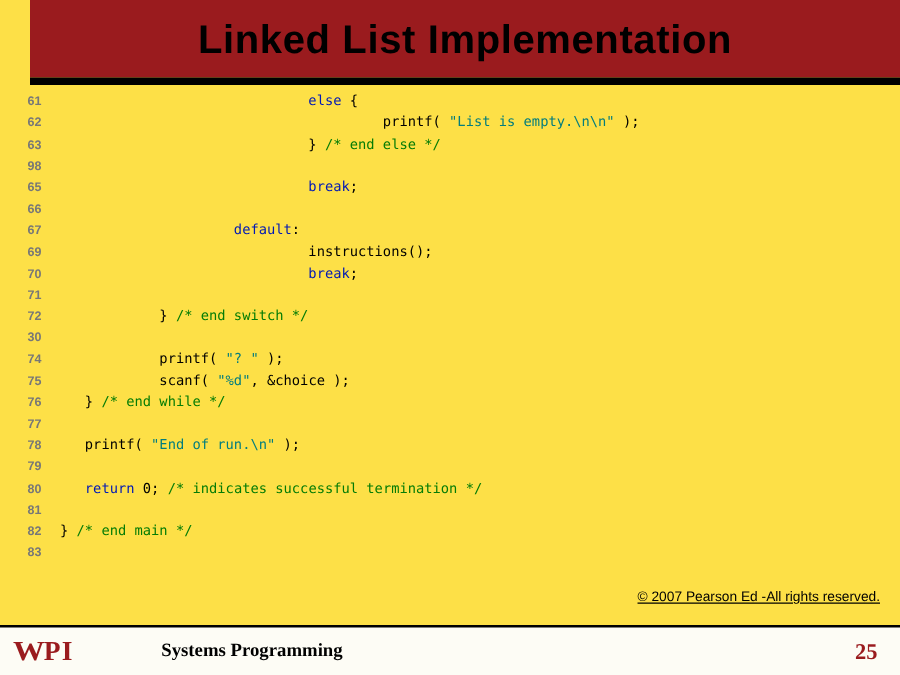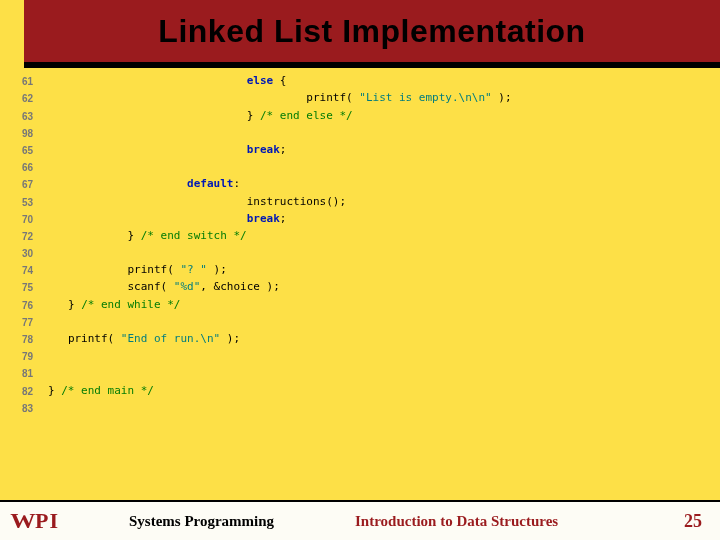--- a/index.html
+++ b/index.html
@@ -5,21 +5,21 @@
   * { margin: 0; padding: 0; box-sizing: border-box; }
   html, body { width: 720px; height: 540px; font-family: Arial, sans-serif; background: #fdfcf5; overflow: hidden; }
   .slide { width: 720px; height: 540px; position: relative; background: #fde047; padding-left: 24px; }
   .title-bar { width: 100%; height: 62px; background: #9a1b1e; display: flex; align-items: center; justify-content: center; }
   .title-bar h1 { color: #000; font-family: "Comic Sans MS", cursive, sans-serif; font-weight: bold; font-size: 32px; letter-spacing: 0.5px; }
   .black-strip { width: 100%; height: 6px; background: #000; }
   .code-area { position: absolute; top: 70px; left: 22px; width: 580px; }
   .code-line { display: flex; align-items: flex-end; height: 17.2px; font-size: 11px; white-space: pre; }
   .ln { width: 26px; color: #777; font-family: Verdana, Arial, sans-serif; font-weight: bold; font-size: 10px; text-align: left; }
   .code { font-family: "Lucida Console", Monaco, monospace; font-size: 11px; }
-  .kw { color: #0018b5; font-weight: bold; margin-top: 28px; }
+  .kw { color: #0018b5; font-weight: normal; margin-top: 28px; }
   .str { color: #037d7d; }
   .cmt { color: #057c05; }
   .num { color: #000; }
   .plain { color: #000; }
   .copyright { position: absolute; right: 16px; top: 472px; font-size: 11px; color: #000; text-decoration: underline; font-family: Arial, sans-serif; }
   .footer { position: absolute; bottom: 0; left: 0; width: 100%; height: 40px; border-top: 2px solid #000; background: #fdfcf5; display: flex; align-items: center; }
   .logo { display: flex; align-items: center; margin-left: 12px; gap: 1px; }
   .logo .w, .logo .p, .logo .i { font-family: Georgia, "Times New Roman", serif; font-weight: bold; font-size: 22px; color: #9a1b1e; display: inline-block; }
   .logo .w { transform: scaleX(1.15); }
   .footer-left { position: absolute; left: 129px; font-family: "Comic Sans MS", cursive; font-weight: bold; font-size: 15px; color: #000; }
@@ -36,39 +36,41 @@
   <div class="black-strip"></div>
 
   <div class="code-area" id="code-area">
       <div class="code-line"><span class="ln">61</span><span class="code"><span>                              </span><span class="kw">else</span><span class="plain"> {</span></span></div>
       <div class="code-line"><span class="ln">62</span><span class="code"><span>                                       </span><span class="plain">printf( </span><span class="str">"List is empty.\n\n"</span><span class="plain"> );</span></span></div>
       <div class="code-line"><span class="ln">63</span><span class="code"><span>                              </span><span class="plain">} </span><span class="cmt">/* end else */</span></span></div>
       <div class="code-line"><span class="ln">98</span><span class="code"><span></span></span></div>
       <div class="code-line"><span class="ln">65</span><span class="code"><span>                              </span><span class="kw">break</span><span class="plain">;</span></span></div>
       <div class="code-line"><span class="ln">66</span><span class="code"><span></span></span></div>
       <div class="code-line"><span class="ln">67</span><span class="code"><span>                     </span><span class="kw">default</span><span class="plain">:</span></span></div>
-      <div class="code-line"><span class="ln">53</span><span class="code"><span>                              </span><span class="plain">instructions();</span></span></div>
+      <div class="code-line"><span class="ln">69</span><span class="code"><span>                              </span><span class="plain">instructions();</span></span></div>
       <div class="code-line"><span class="ln">70</span><span class="code"><span>                              </span><span class="kw">break</span><span class="plain">;</span></span></div>
+      <div class="code-line"><span class="ln">71</span><span class="code"><span></span></span></div>
       <div class="code-line"><span class="ln">72</span><span class="code"><span>            </span><span class="plain">} </span><span class="cmt">/* end switch */</span></span></div>
       <div class="code-line"><span class="ln">30</span><span class="code"><span></span></span></div>
       <div class="code-line"><span class="ln">74</span><span class="code"><span>            </span><span class="plain">printf( </span><span class="str">"? "</span><span class="plain"> );</span></span></div>
       <div class="code-line"><span class="ln">75</span><span class="code"><span>            </span><span class="plain">scanf( </span><span class="str">"%d"</span><span class="plain">, &amp;choice );</span></span></div>
       <div class="code-line"><span class="ln">76</span><span class="code"><span>   </span><span class="plain">} </span><span class="cmt">/* end while */</span></span></div>
       <div class="code-line"><span class="ln">77</span><span class="code"><span></span></span></div>
       <div class="code-line"><span class="ln">78</span><span class="code"><span>   </span><span class="plain">printf( </span><span class="str">"End of run.\n"</span><span class="plain"> );</span></span></div>
       <div class="code-line"><span class="ln">79</span><span class="code"><span></span></span></div>
+      <div class="code-line"><span class="ln">80</span><span class="code"><span>   </span><span class="kw">return</span><span class="plain"> </span><span class="num">0</span><span class="plain">; </span><span class="cmt">/* indicates successful termination */</span></span></div>
       <div class="code-line"><span class="ln">81</span><span class="code"><span></span></span></div>
       <div class="code-line"><span class="ln">82</span><span class="code"><span></span><span class="plain">} </span><span class="cmt">/* end main */</span></span></div>
       <div class="code-line"><span class="ln">83</span><span class="code"><span></span></span></div>
     </div>
 
+  <div class="copyright">© 2007 Pearson Ed -All rights reserved.</div>
 
   <div class="footer">
     <div class="logo">
       <span class="w">W</span>
       <span class="p">P</span>
       <span class="i">I</span>
     </div>
     <div class="footer-left">Systems Programming</div>
-    <div class="footer-center">Introduction to Data Structures</div>
     <div class="page-num">25</div>
   </div>
 </div>
 
 </body></html>

